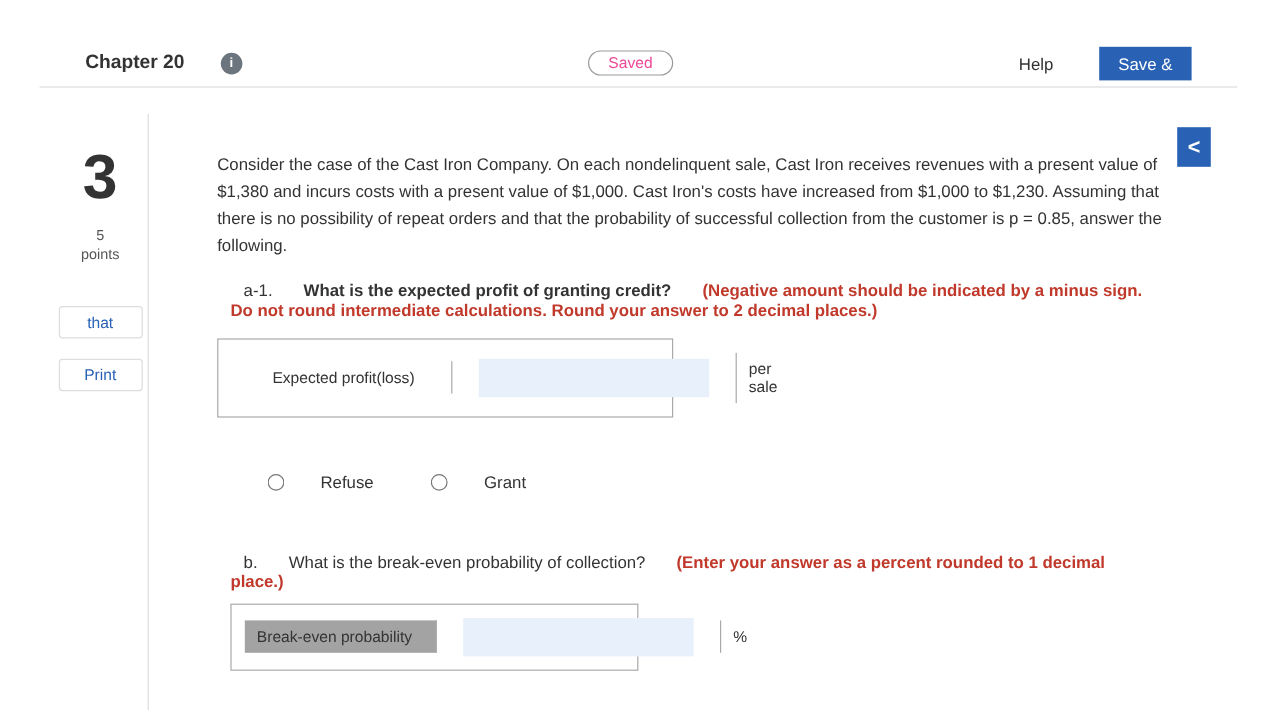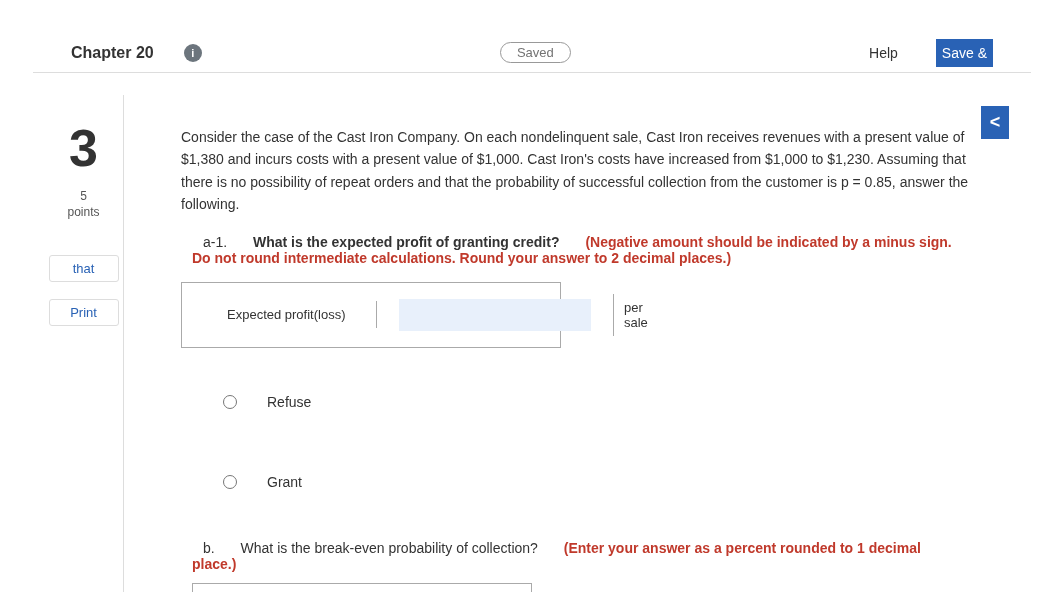--- a/index.html
+++ b/index.html
@@ -45,40 +45,40 @@
     }
     .header-center {
       display: flex;
       align-items: center;
     }
     .saved-badge {
       border: 1px solid #999;
       border-radius: 12px;
       padding: 2px 16px;
       font-size: 13px;
-      color: #737373;
+      color: #ec4899;
       background: #fff;
     }
     .header-right {
       display: flex;
       align-items: center;
       gap: 16px;
     }
     .header-btn {
       font-size: 14px;
       color: #333;
       cursor: pointer;
       background: none;
       border: none;
     }
     .save-btn {
       background: #2962b5;
       color: #fff;
       border: none;
-      padding: 6px 6px;
+      padding: 6px 16px;
       font-size: 14px;
       cursor: pointer;
     }
 
     
     .main-container {
       display: flex;
       min-height: calc(592px - 40px);
     }
 
@@ -197,22 +197,22 @@
       border-left: 1px solid #aaa;
     }
 
     
     .a2-section {
       margin-bottom: 28px;
     }
     .radio-group {
       margin-top: 14px;
       display: flex;
-      flex-direction: column;
-      gap: 20px;
+      flex-direction: row;
+      gap: 4px;
       margin-left: 20px;
     }
     .radio-item {
       display: flex;
       align-items: center;
       gap: 8px;
       font-size: 14px;
       cursor: pointer;
     }
     .radio-item input[type="radio"] {

